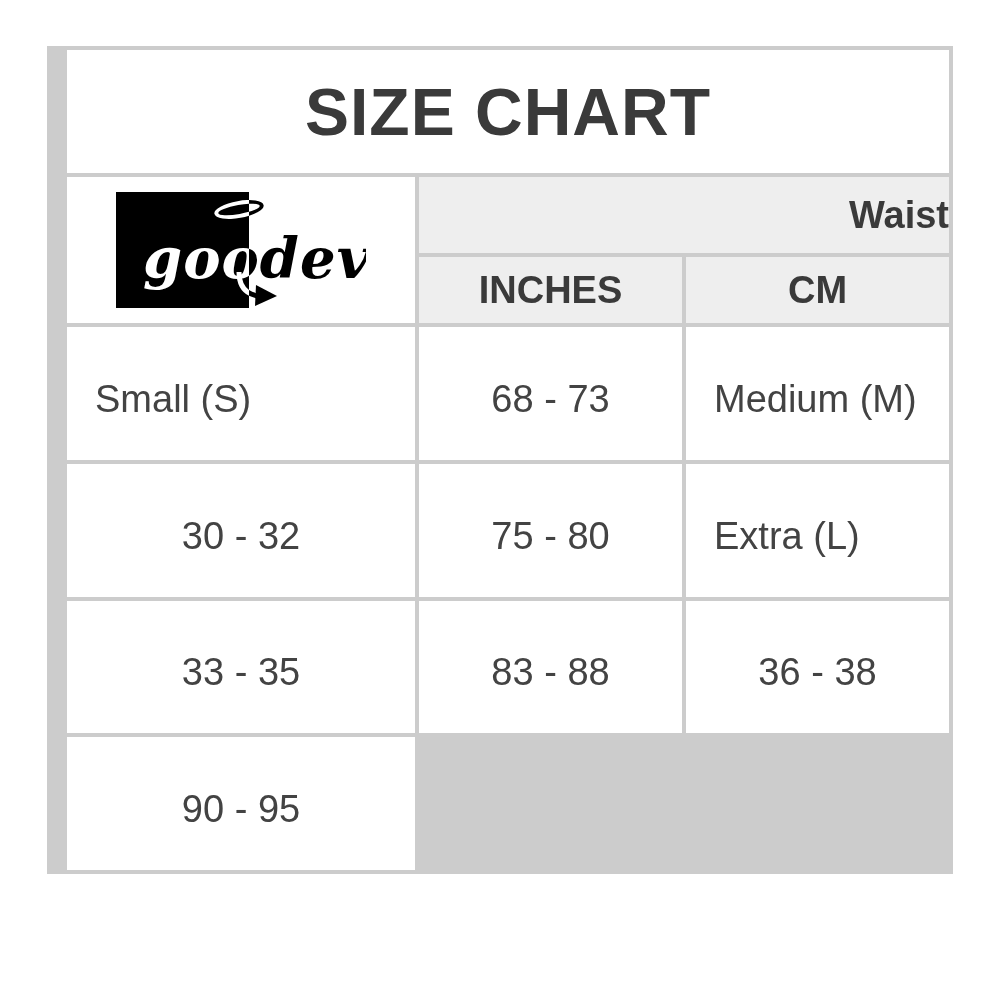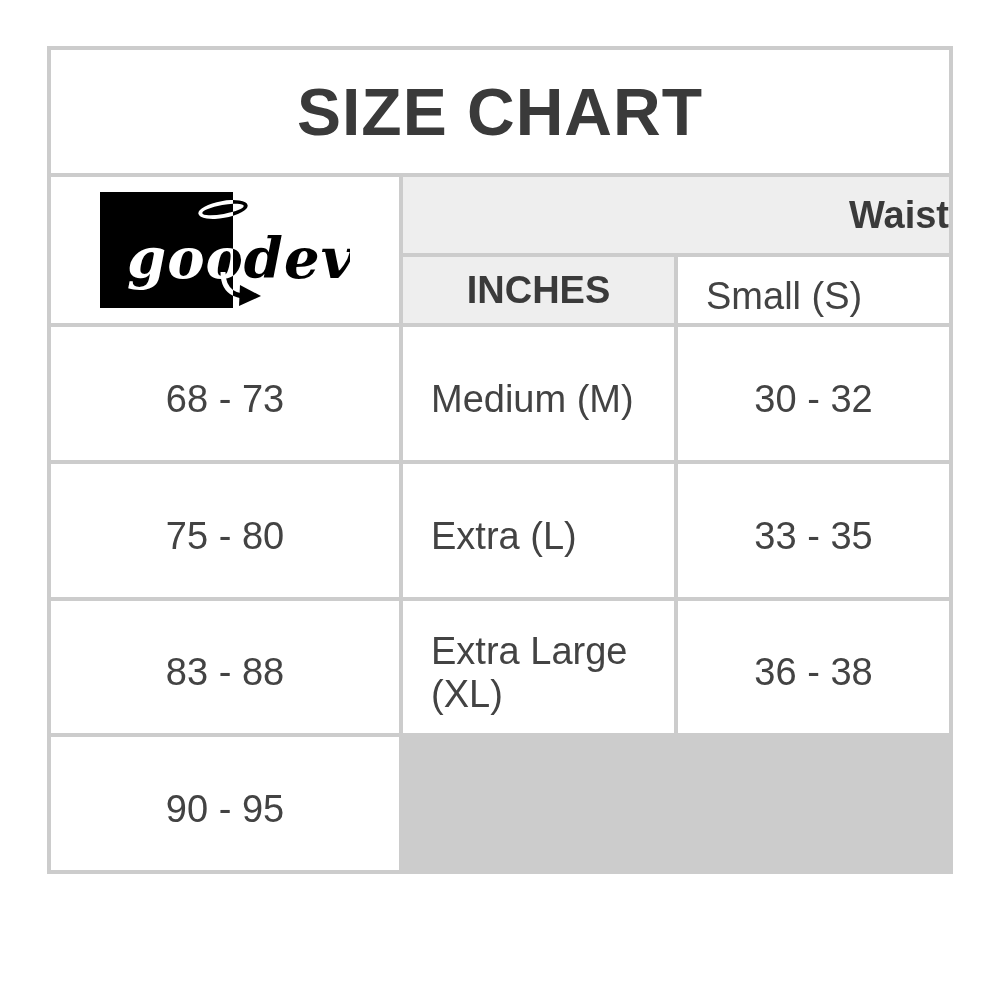--- a/index.html
+++ b/index.html
@@ -12,20 +12,21 @@
   .size-chart {
     position: absolute;
     left: 47px; top: 46px;
     width: 906px; height: 828px;
     background: #cccccc;
     border: 4px solid #cccccc;
     display: grid;
     grid-template-columns: 348px 1fr 1fr;
     grid-template-rows: 123px 76px 66px 1fr 1fr 1fr 1fr;
     gap: 4px;
+    padding-left: 16px;
   }
   .cell {
     background: #ffffff;
     display: flex;
     align-items: center;
     justify-content: center;
     color: #3f3f3f;
     overflow: hidden;
   }
   .title-cell { grid-column: 1 / -1; }
@@ -124,29 +125,31 @@
     </div>
   </div>
 
   <div class="cell hdr waist-cell">
     <span class="hdr-text">Waist</span>
   </div>
 
   <div class="cell hdr">
     <span class="hdr-text">INCHES</span>
   </div>
+  <div class="cell hdr">
+    <span class="hdr-text">CM</span>
+  </div>
 
   <div class="cell row-label">Small (S)</div>
   <div class="cell row-value">68 - 73</div>
 
   <div class="cell row-label">Medium (M)</div>
   <div class="cell row-value">30 - 32</div>
   <div class="cell row-value">75 - 80</div>
 
   <div class="cell row-label">Extra (L)</div>
   <div class="cell row-value">33 - 35</div>
   <div class="cell row-value">83 - 88</div>
 
-  <div class="cell row-label">Extra Large (XL)</div>
   <div class="cell row-value">36 - 38</div>
   <div class="cell row-value">90 - 95</div>
 
 </div>
 
 </body></html>

